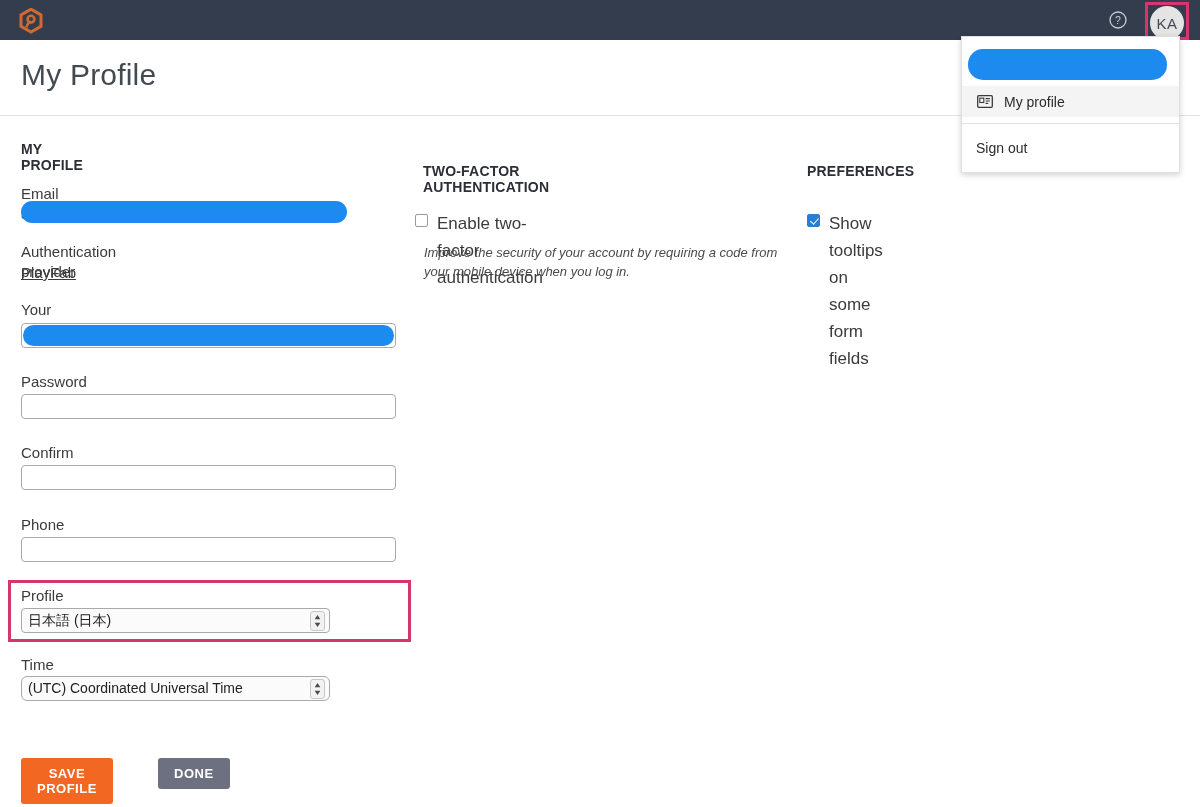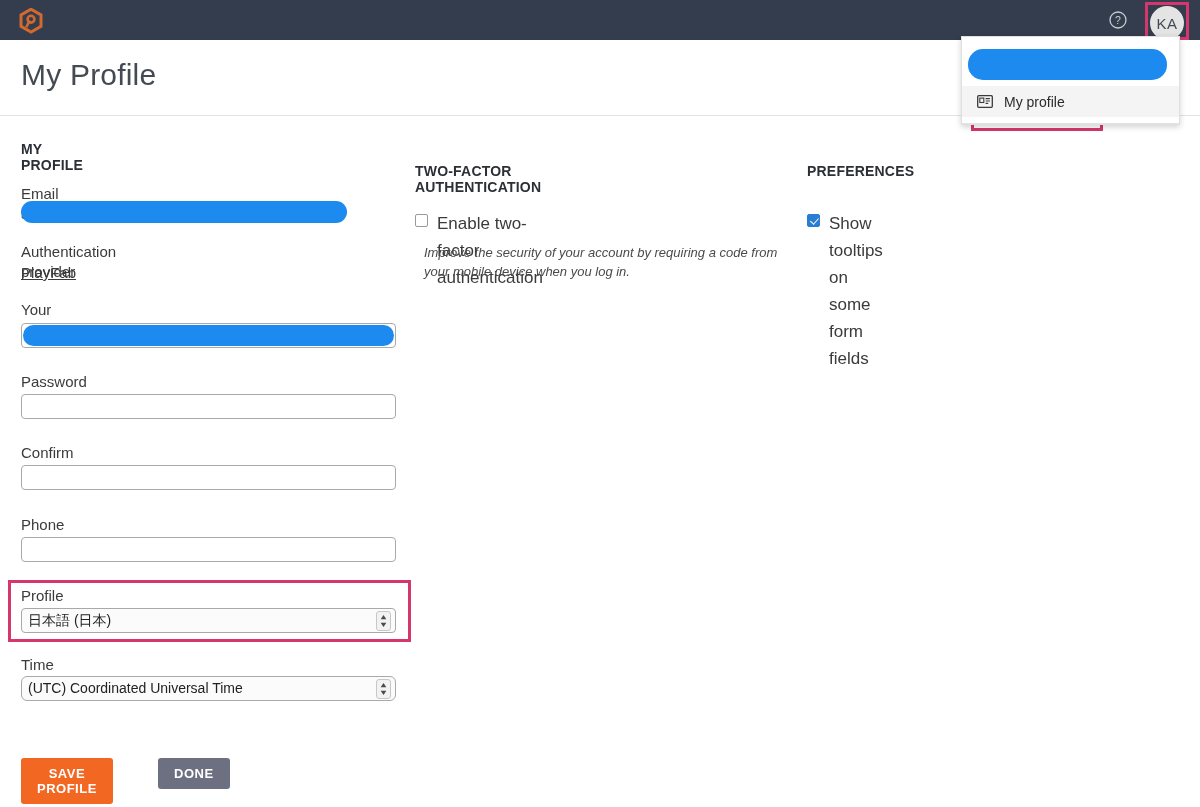--- a/index.html
+++ b/index.html
@@ -110,21 +110,21 @@
     font-size: 14px;
     padding: 2px 6px;
     color: #333;
   }
   .redact {
     background: #1d8af0;
     border-radius: 11px;
     height: 22px;
   }
   .sel {
-    width: 375px;
+    width: 309px;
     height: 25px;
     box-sizing: border-box;
     border: 1px solid #a9a9a9;
     border-radius: 4px;
     background: #fbfbfb;
     font-family: inherit;
     font-size: 14px;
     padding: 1px 22px 1px 6px;
     color: #222;
     position: relative;
@@ -327,21 +327,21 @@
     </span>
   </div>
 
   <button class="btn btn-save" style="position:absolute;top:758px;left:0;">SAVE PROFILE</button>
   <button class="btn btn-done" style="position:absolute;top:758px;left:137px;">DONE</button>
 </div>
 
 <div class="hl-box" style="left:8px;top:580px;width:403px;height:62px;"></div>
 
 <div class="col col-2">
-  <div class="section-head" style="position:absolute;top:163px;left:0;">TWO-FACTOR AUTHENTICATION</div>
+  <div class="section-head" style="position:absolute;top:163px;left:8px;">TWO-FACTOR AUTHENTICATION</div>
 
   <div class="cb-row" style="position:absolute;top:210px;left:0;">
     <span class="cb"></span>
     <span class="cb-label">Enable two-factor authentication</span>
   </div>
 
   <div class="hint" style="position:absolute;top:243px;left:9px;">Improve the security of your account by requiring a code from</div>
   <div class="hint" style="position:absolute;top:262px;left:9px;">your mobile device when you log in.</div>
 </div>
 
@@ -364,15 +364,18 @@
         <rect x="2.8" y="3.1" width="4" height="4.4" fill="none" stroke="#3a3a3a" stroke-width="1.1"></rect>
         <path d="M8.6 3.6h4.3M8.6 6h4.3M8.6 8.4h2.6" stroke="#3a3a3a" stroke-width="1.1"></path>
       </svg>
     </span>
     <span>My profile</span>
   </div>
 
 
   <div class="menu-sep"></div>
 
+  <div class="menu-signout">
+    <span>Sign out</span>
+  </div>
 </div>
 
 <div class="hl-box" style="left:971px;top:91px;width:132px;height:40px;"></div>
 
 </body></html>

